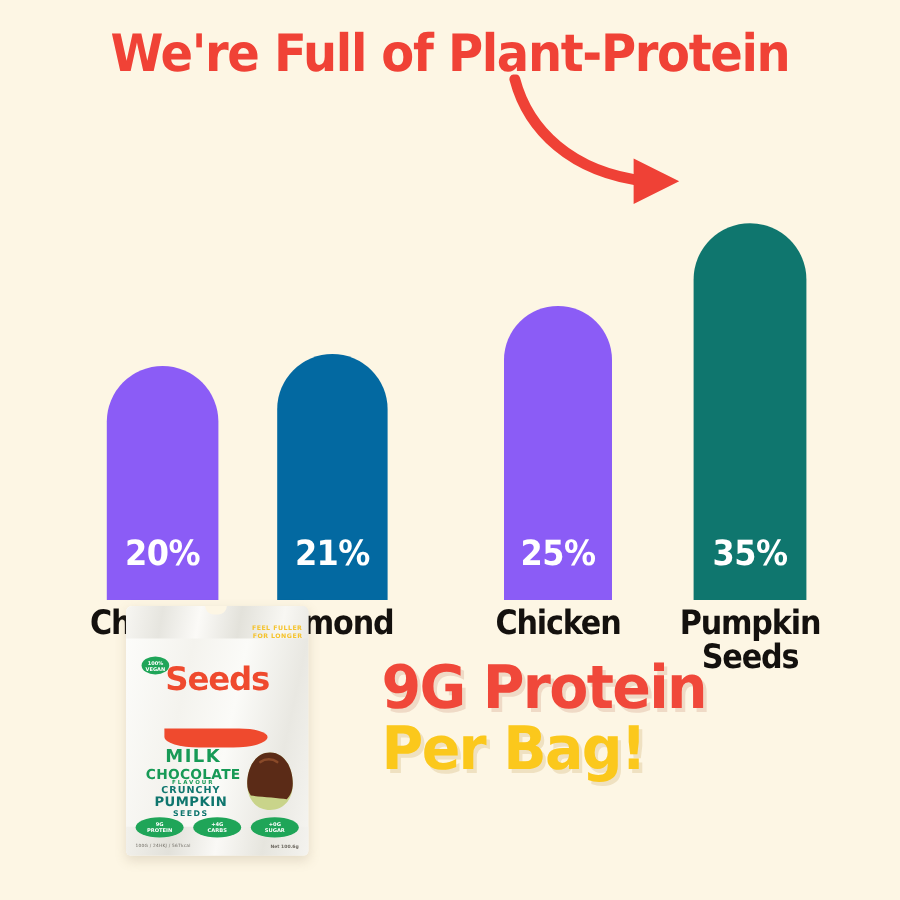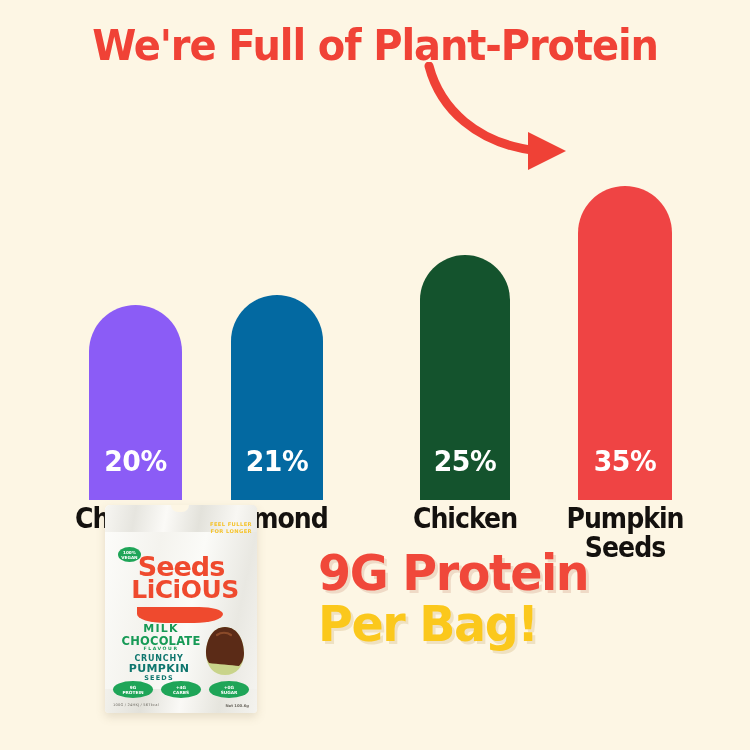--- a/index.html
+++ b/index.html
@@ -189,21 +189,21 @@
   }
   .pkt-milk {
     left: 8px; top: 126px;
     width: 104px;
     text-align: center;
     font-family: "DejaVu Sans", sans-serif;
     font-weight: bold;
     color: #179a56;
     line-height: 1.05;
   }
-  .pkt-milk .m1 { font-size: 11px; letter-spacing: 1.2px; display:block; }
+  .pkt-milk .m1 { font-size: 15px; letter-spacing: 1.2px; display:block; }
   .pkt-milk .m2 { font-size: 11.5px; letter-spacing: 0.2px; display:block; }
   .pkt-milk .m3 { font-size: 4.6px; letter-spacing: 1.6px; display:block; }
   .pkt-crunchy {
     left: 8px; top: 158px;
     width: 100px;
     text-align: center;
     font-family: "DejaVu Sans", sans-serif;
     font-weight: bold;
     color: #0f766e;
     line-height: 1.06;
@@ -281,30 +281,30 @@
     <div class="bar-group" style="left:231px; width:92px; height:417px;">
       <div class="bar" style="height:205px; background:#0369a1; border-radius:46px 46px 0 0;">
         <div class="bar-value">21%</div>
       </div>
       <div class="bar-label" style="top:421px;">
         <span>Almond</span>
       </div>
     </div>
 
     <div class="bar-group" style="left:420px; width:90px; height:417px;">
-      <div class="bar" style="height:245px; background:#14532d; border-radius:45px 45px 0 0;">
+      <div class="bar" style="height:245px; background:#8b5cf6; border-radius:45px 45px 0 0;">
         <div class="bar-value">25%</div>
       </div>
       <div class="bar-label" style="top:421px;">
         <span>Chicken</span>
       </div>
     </div>
 
     <div class="bar-group" style="left:578px; width:94px; height:417px;">
-      <div class="bar" style="height:314px; background:#ef4444; border-radius:47px 47px 0 0;">
+      <div class="bar" style="height:314px; background:#0f766e; border-radius:47px 47px 0 0;">
         <div class="bar-value">35%</div>
       </div>
       <div class="bar-label" style="top:421px;">
         <span>Pumpkin</span><br>
         <span>Seeds</span>
       </div>
     </div>
 
   </div>
 
@@ -324,21 +324,20 @@
       <span>FOR LONGER</span>
     </div>
 
     <div class="pkt-layer pkt-vegan">
       <span>100%</span><br>
       <span>VEGAN</span>
     </div>
 
     <div class="pkt-layer pkt-logo">
       <span class="l1">Seeds</span>
-      <span class="l2">LiCiOUS</span>
     </div>
     <div class="pkt-layer pkt-swoosh"></div>
 
     <div class="pkt-layer pkt-milk">
       <span class="m1">MILK</span>
       <span class="m2">CHOCOLATE</span>
       <span class="m3">FLAVOUR</span>
     </div>
 
     <div class="pkt-layer pkt-crunchy">

